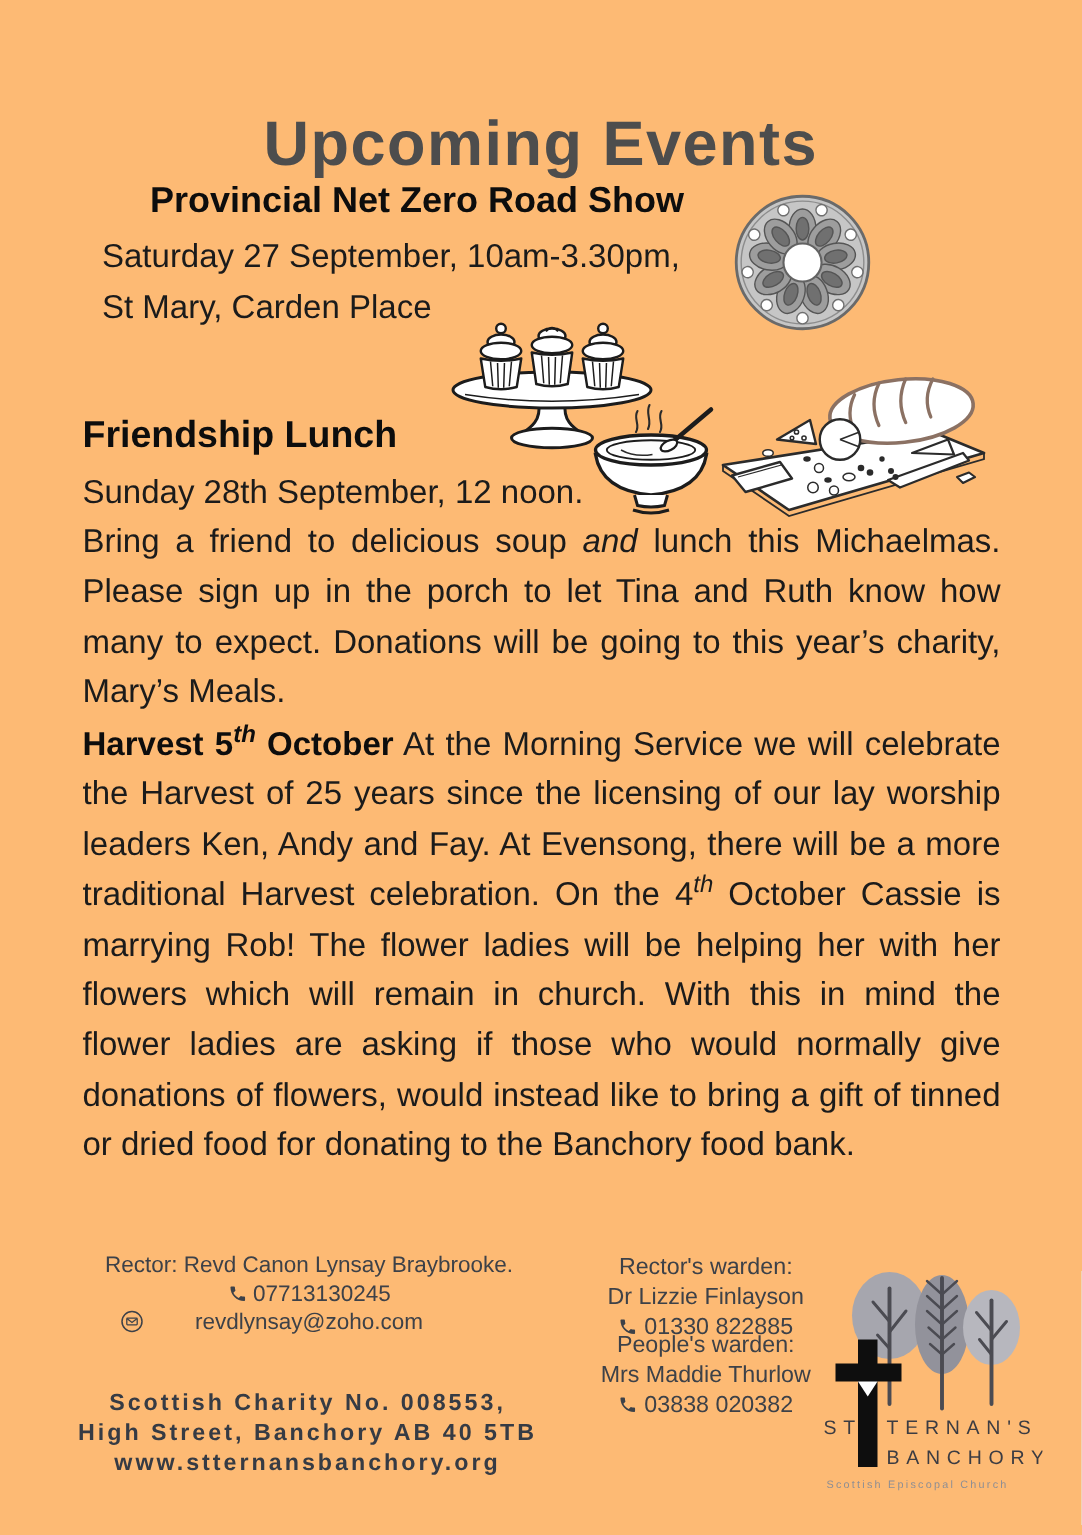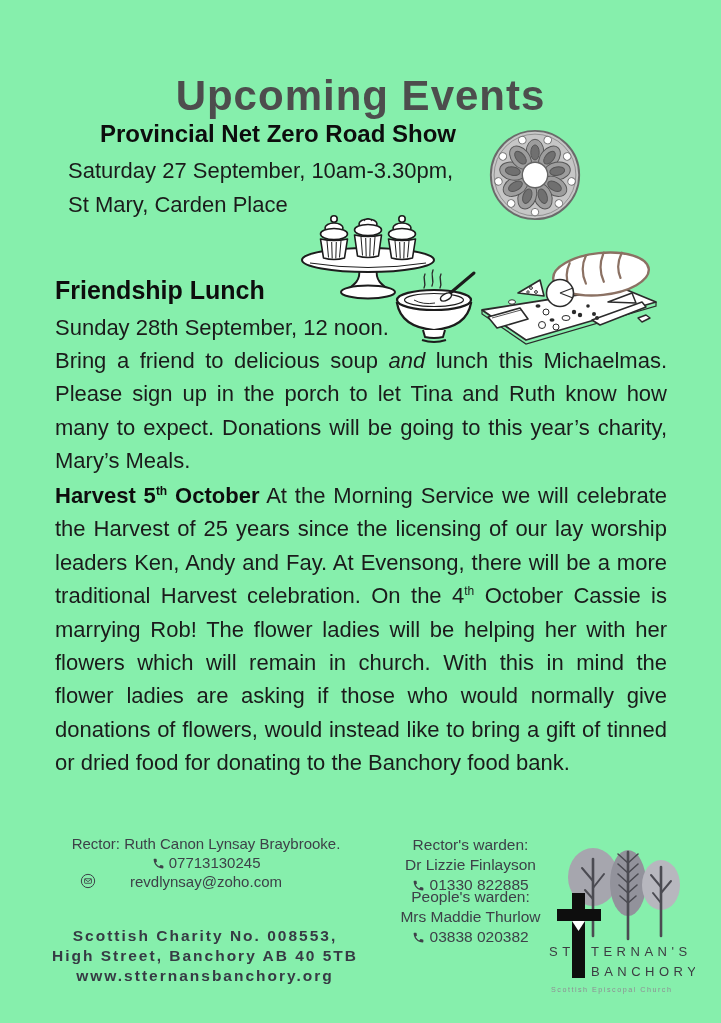--- a/index.html
+++ b/index.html
@@ -1,27 +1,27 @@
 <!DOCTYPE html>
 <html><head>
 <meta charset="utf-8">
 <style>
   html,body{margin:0;padding:0;background:#e8e8e8;}
-  .page{position:relative;width:721px;height:1023px;background:#86efac;margin:0 auto;
+  .page{position:relative;width:721px;height:1023px;background:#fdba74;margin:0 auto;
         font-family:"Liberation Sans",sans-serif;color:#1b1b1b;overflow:hidden;}
   .abs{position:absolute;}
   
   .title{top:44px;left:0;right:0;text-align:center;font-size:42px;font-weight:700;
          color:#4d4d4d;letter-spacing:1px;}
   
   .sec-h{font-size:24px;font-weight:700;color:#0d0d0d;margin:0;text-align:center;}
   .body-line{font-size:22px;line-height:33.5px;color:#1b1b1b;}
   .para{font-size:22px;line-height:33.4px;text-align:justify;color:#1b1b1b;margin:0;}
   .para b{color:#0d0d0d;}
-  sup.s{font-size:12px;line-height:0;vertical-align:super;}
+  sup.s{font-size:16px;line-height:0;vertical-align:super;font-style:italic;}
   sup.s.b{font-weight:700;color:#0d0d0d;}
   
   .foot{font-size:15px;line-height:19px;color:#3d4148;text-align:center;}
   .crow{position:relative;line-height:19px;white-space:nowrap;}
   .icn{display:inline-block;vertical-align:-2px;color:#3d4148;}
   .icn.left{position:absolute;left:22px;top:1px;}
   .charity{font-size:15.5px;font-weight:700;letter-spacing:2px;line-height:20px;
            color:#363b44;text-align:center;}
   .ward{font-size:15.5px;line-height:20px;color:#3d4148;text-align:center;}
   svg{display:block;}
@@ -189,21 +189,21 @@
 
   <p class="abs para" style="left:55px;top:344px;width:612px;">
     <span>Bring a friend to delicious soup </span><i>and</i><span> lunch this Michaelmas. Please sign up in the porch to let Tina and Ruth know how many to expect. Donations will be going to this year’s charity, Mary’s Meals.</span>
   </p>
 
   <p class="abs para" style="left:55px;top:479px;width:612px;">
     <b>Harvest 5</b><sup class="s b">th</sup><b> October</b><span> At the Morning Service we will celebrate the Harvest of 25 years since the licensing of our lay worship leaders Ken, Andy and Fay. At Evensong, there will be a more traditional Harvest celebration. On the 4</span><sup class="s">th</sup><span> October Cassie is marrying Rob! The flower ladies will be helping her with her flowers which will remain in church. With this in mind the flower ladies are asking if those who would normally give donations of flowers, would instead like to bring a gift of tinned or dried food for donating to the Banchory food bank.</span>
   </p>
 
   <div class="abs foot" style="left:58px;top:834px;width:296px;">
-    <div class="crow">Rector: Ruth Canon Lynsay Braybrooke.</div>
+    <div class="crow">Rector: Revd Canon Lynsay Braybrooke.</div>
     <div class="crow">
       <span class="icn"><svg width="13" height="13" viewBox="0 0 24 24">
             <path fill="currentColor" d="M6.62 10.79c1.44 2.83 3.76 5.14 6.59 6.59l2.2-2.2c.27-.27.67-.36 1.02-.24 1.12.37 2.33.57 3.57.57.55 0 1 .45 1 1V20c0 .55-.45 1-1 1-9.39 0-17-7.61-17-17 0-.55.45-1 1-1h3.5c.55 0 1 .45 1 1 0 1.25.2 2.45.57 3.57.11.35.03.74-.25 1.02l-2.2 2.2z"></path>
           </svg></span>
       <span>07713130245</span>
     </div>
     <div class="crow">
       <span class="icn left">
           <svg width="16" height="16" viewBox="0 0 24 24" fill="none" stroke="currentColor">
             <circle cx="12" cy="12" r="10" stroke-width="1.5"></circle>

